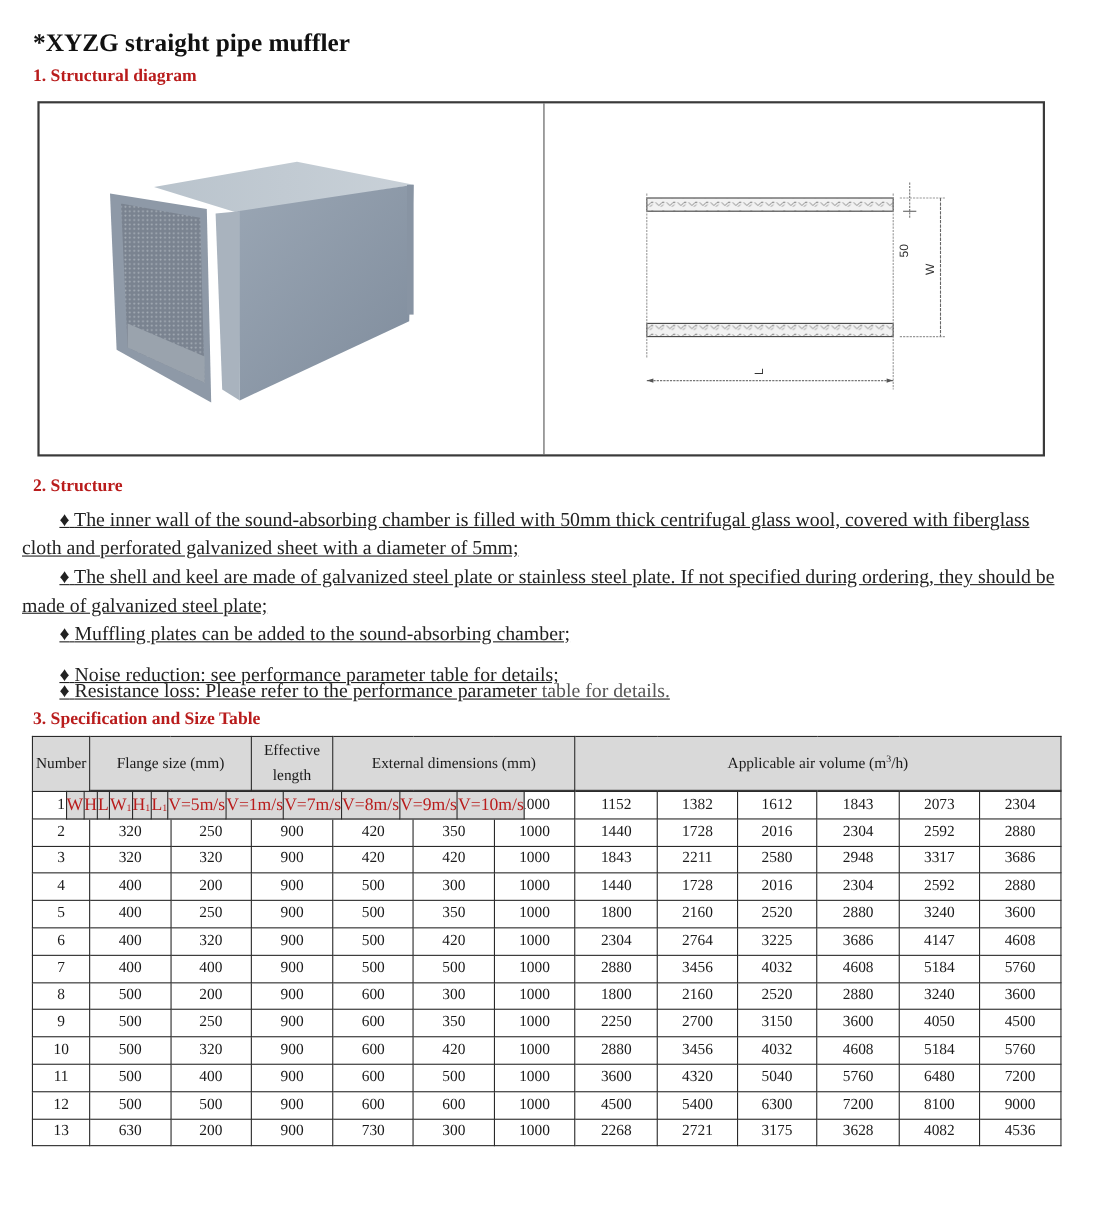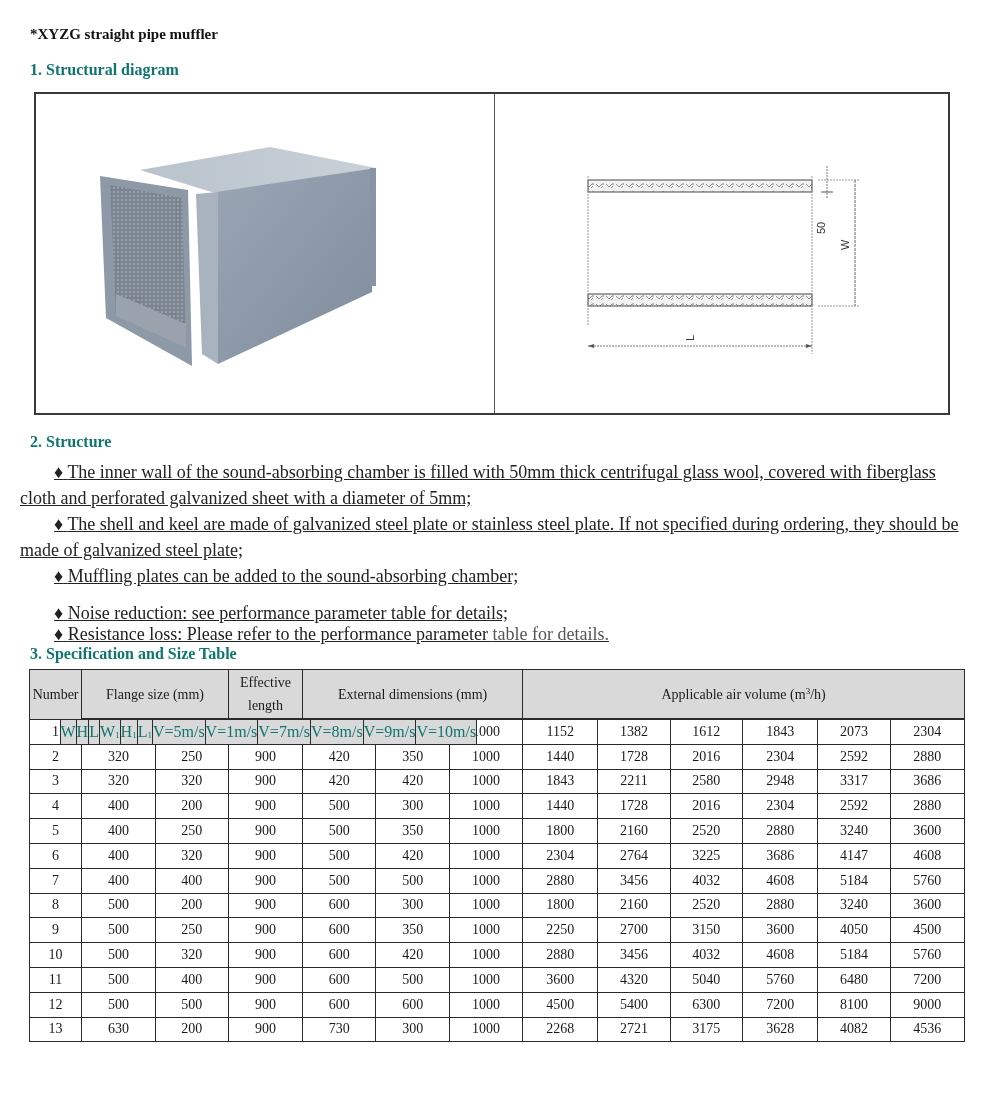--- a/index.html
+++ b/index.html
@@ -1,31 +1,31 @@
 <!DOCTYPE html>
 <html><head>
 <meta charset="utf-8">
 <style>
   html, body { margin: 0; padding: 0; background: #ffffff; }
   body { width: 1000px; height: 1107px; position: relative; font-family: "Liberation Serif", serif; color: #1a1a1a; overflow: hidden; }
-  .title { position: absolute; left: 30px; top: 26px; font-size: 15px; font-weight: bold; color: #111; }
-  .h2 { position: absolute; left: 30px; font-size: 16px; font-weight: bold; color: #0f766e; }
+  .title { position: absolute; left: 30px; top: 26px; font-size: 23px; font-weight: bold; color: #111; }
+  .h2 { position: absolute; left: 30px; font-size: 16px; font-weight: bold; color: #b91c1c; }
   .h2.s1 { top: 61px; }
   .h2.s2 { top: 433px; }
   .h2.s3 { top: 645px; }
   .diagram-frame { position: absolute; left: 34px; top: 92px; width: 916px; height: 323px; border: 2px solid #3a3a3a; box-sizing: border-box; display: flex; }
   .diagram-left { width: 458px; height: 100%; border-right: 1px solid #555; position: relative; }
   .diagram-right { flex: 1; height: 100%; position: relative; }
   .para { position: absolute; left: 20px; width: 945px; font-size: 18px; line-height: 26px; color: #222; text-decoration: underline; }
   .para .indent { display: inline-block; width: 34px; }
   .para.p1 { top: 459px; }
   .para.p2 { top: 511px; }
   .para.p3 { top: 563px; }
   .para.p4 { top: 589px; margin-top: 11px; }
-  .para.p5 { top: 615px; margin-top: 6px; }
+  .para.p5 { top: 615px; }
   .gray { color: #555; }
   table.spec { position: absolute; left: 29px; top: 669px; width: 936px; border-collapse: collapse; font-size: 14px; color: #1a1a1a; }
   table.spec td, table.spec th { border: 1px solid #2a2a2a; text-align: center; font-weight: normal; padding: 0; }
   table.spec th { background: #d9d9d9; }
   table.spec tr.h1 th { height: 48px; line-height: 23px; }
   table.spec tr.h2 th { height: 24px; }
   table.spec td { height: 23.8px; }
   sub.s { font-size: 9px; vertical-align: -1px; }
   sup.s { font-size: 9px; vertical-align: 5px; line-height: 0; }
 </style>

